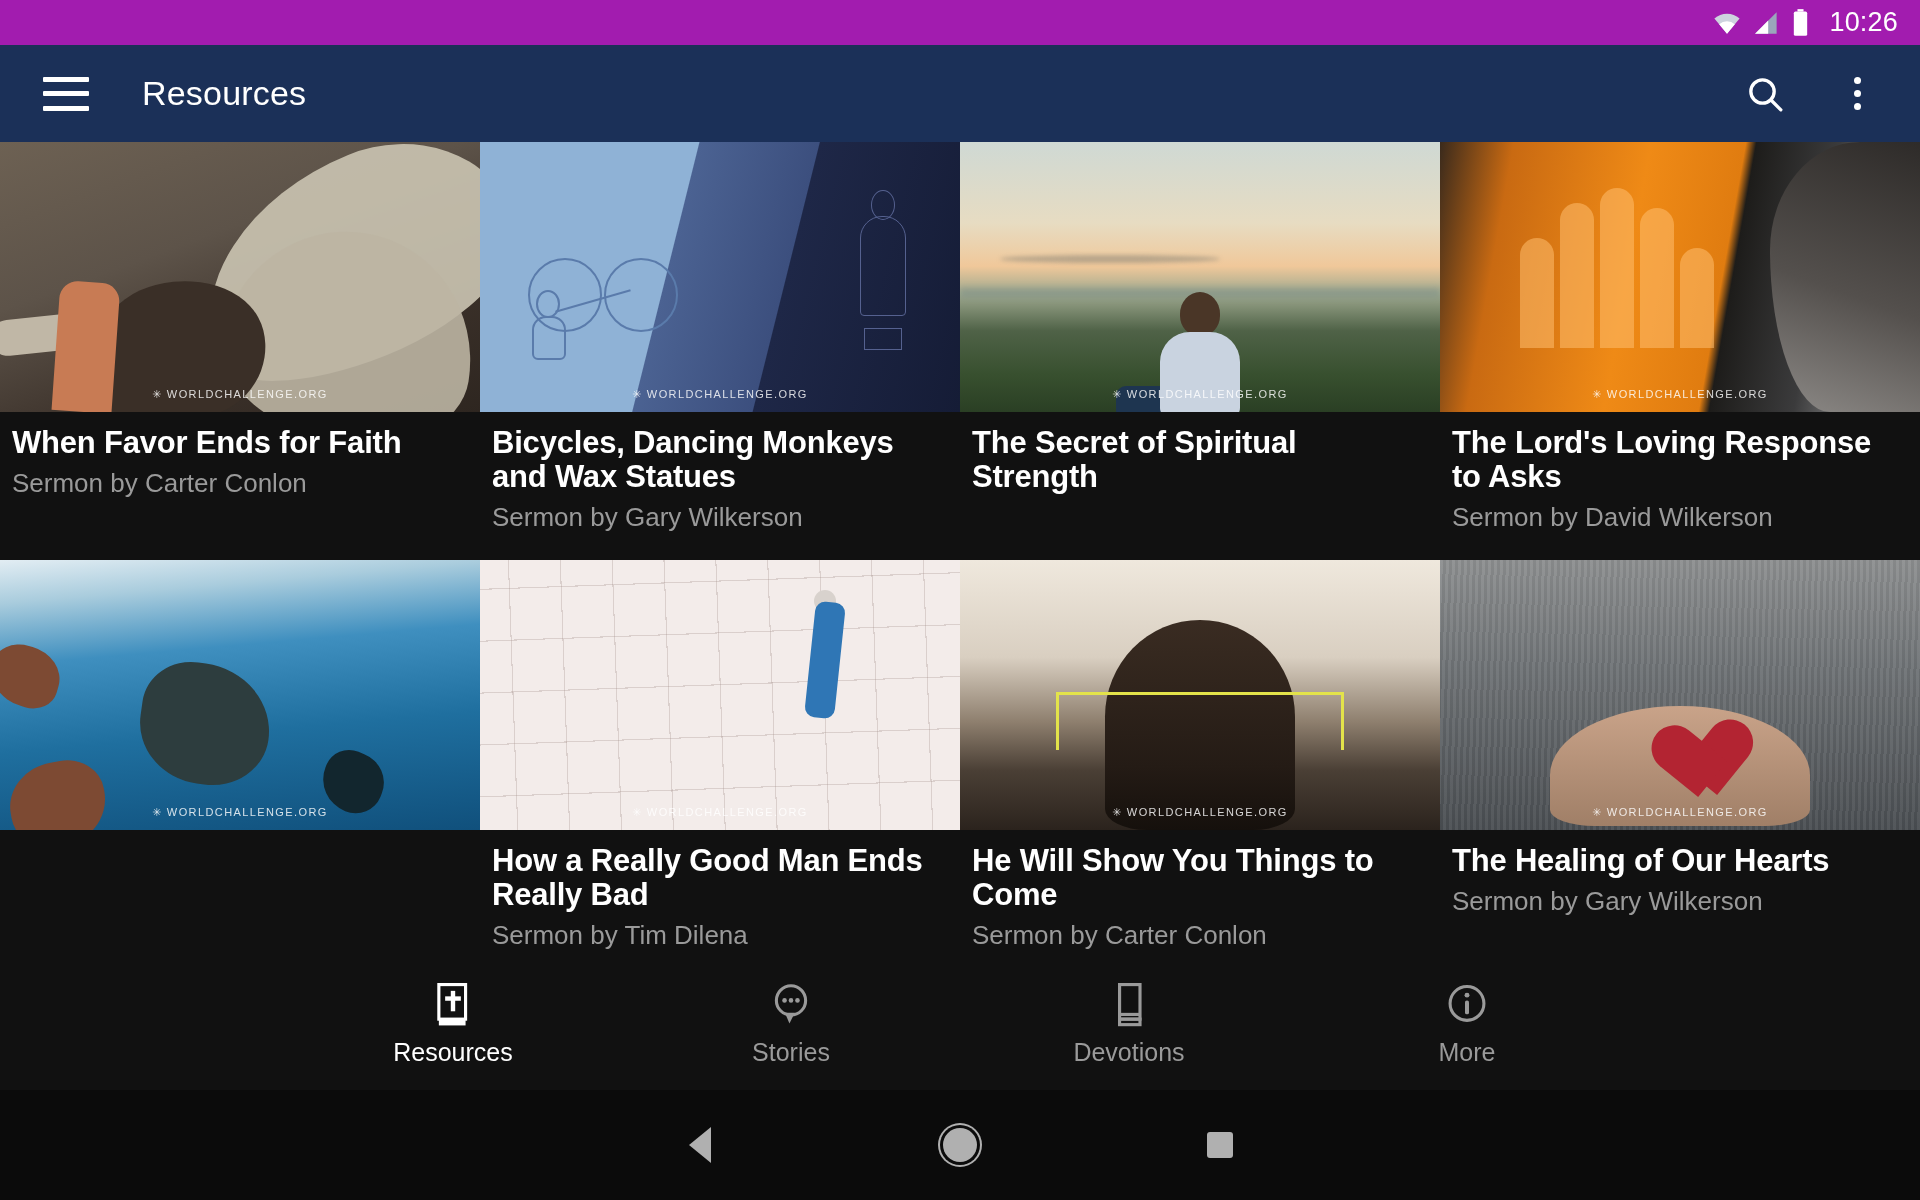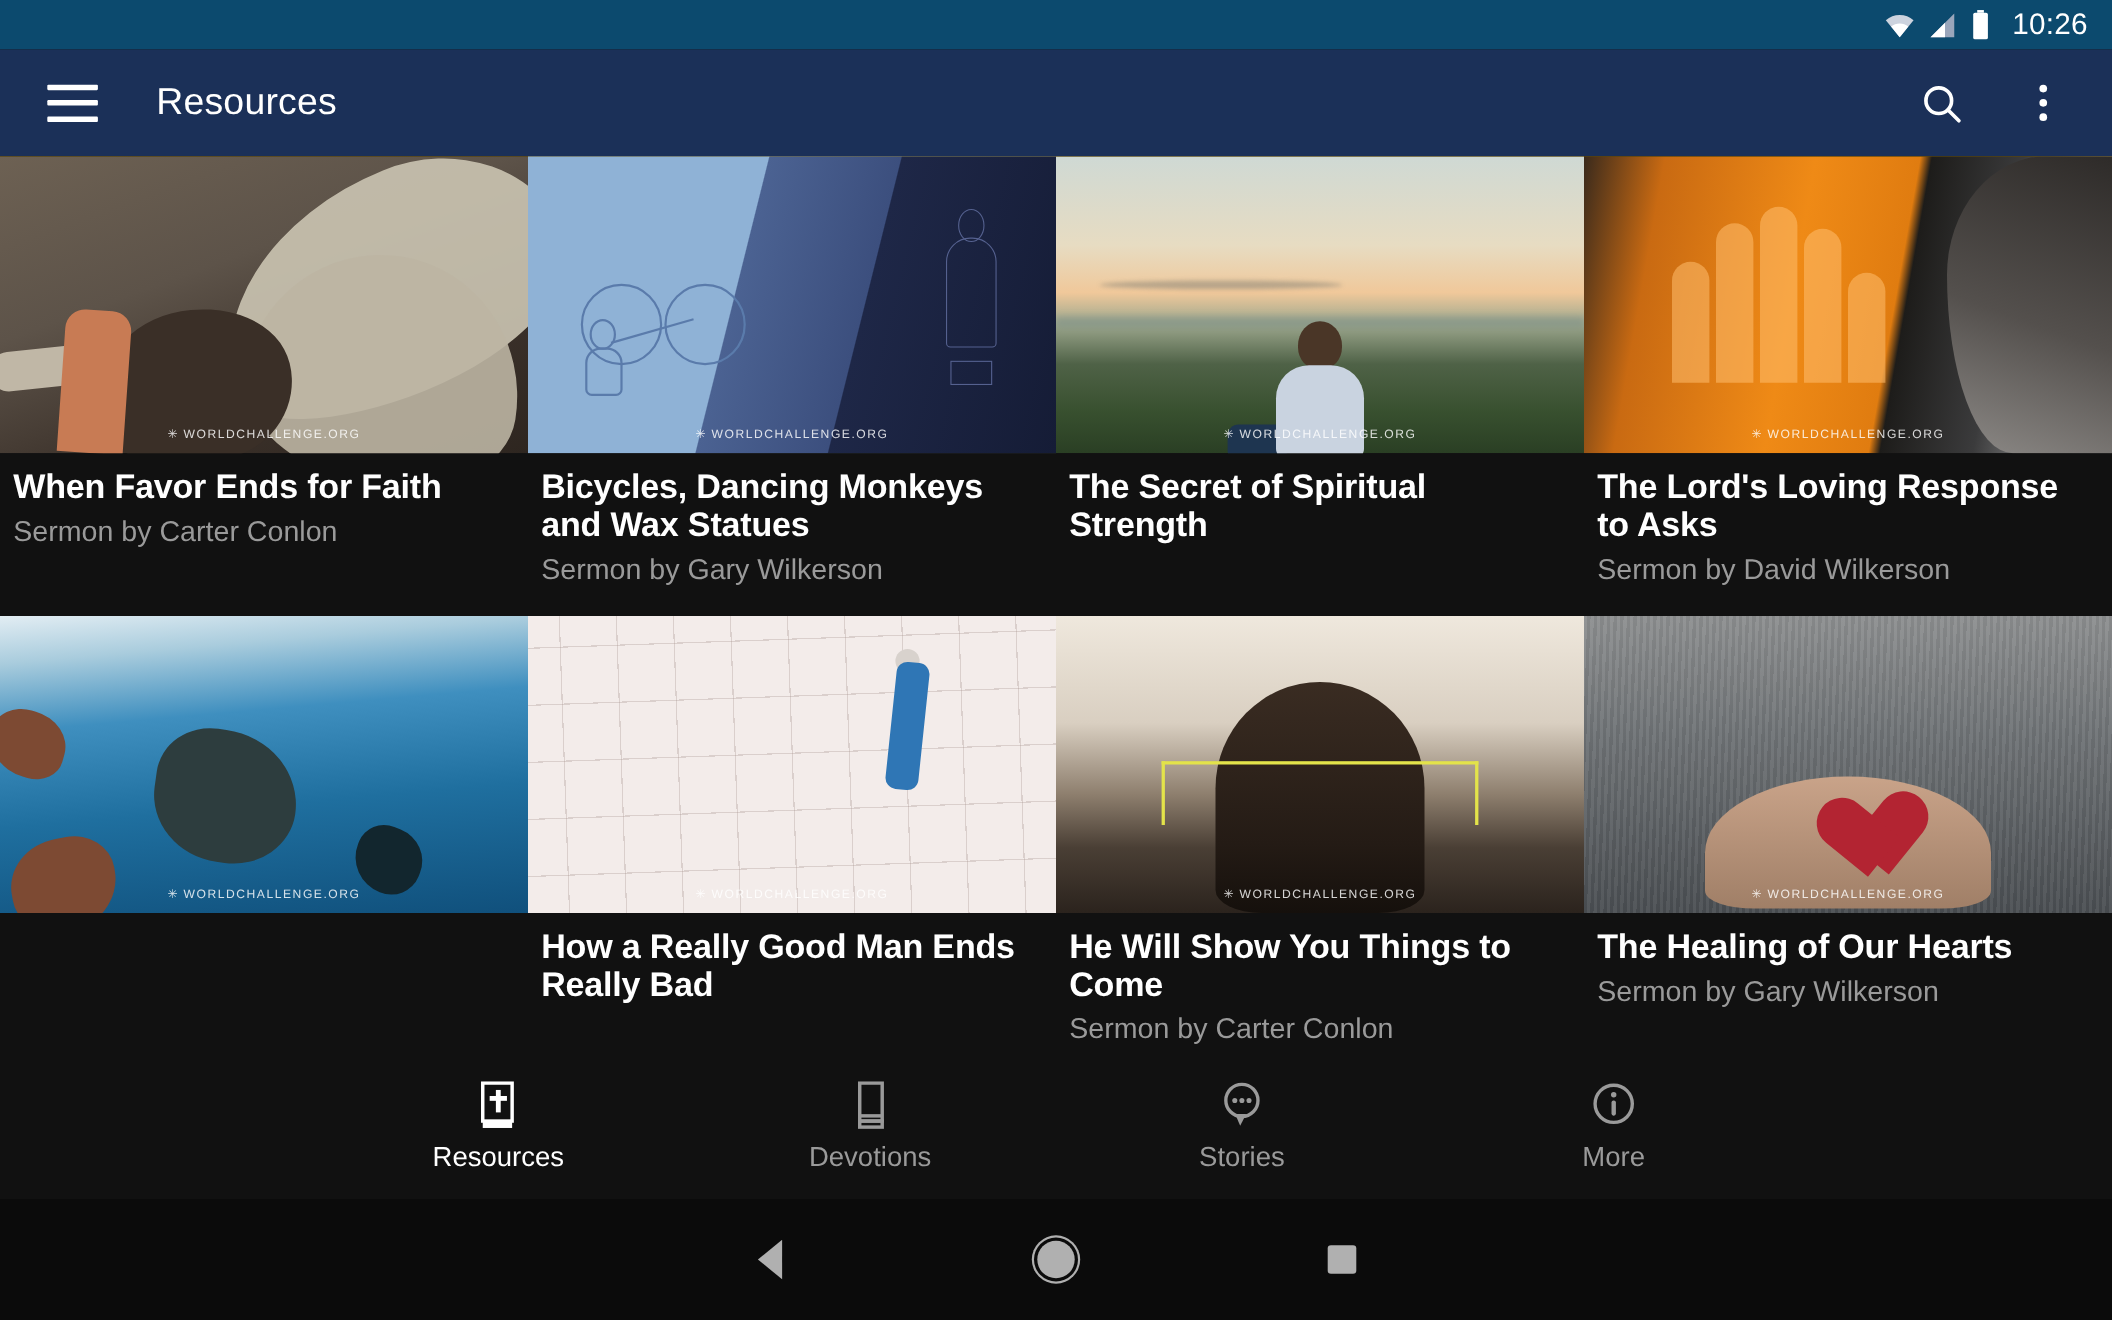--- a/index.html
+++ b/index.html
@@ -7,21 +7,21 @@
     width:1920px; height:1200px;
     background:#0d0d0d;
     font-family:"Liberation Sans", sans-serif;
     overflow:hidden;
   }
   .screen { position:relative; width:1920px; height:1200px; background:#111111; }
 
   
   .statusbar {
     position:absolute; top:0; left:0; width:1920px; height:45px;
-    background:#0c4a6e;
+    background:#a21caf;
     display:flex; align-items:center; justify-content:flex-end;
     padding-right:22px;
   }
   .statusbar .sb-group { display:flex; align-items:center; gap:11px; }
   .sb-icon { display:block; }
   .sb-clock {
     color:#ffffff; font-size:27px; letter-spacing:0.2px;
     font-family:"Liberation Sans", sans-serif; margin-left:9px;
   }
 
@@ -374,20 +374,21 @@
         <div class="art6">
           <div class="gridlines"></div>
             <div class="fig-head"></div>
             <div class="figure"></div>
         </div>
 
         <div class="wc-logo"><span class="star">✳</span><span>WORLDCHALLENGE.ORG</span></div>
       </div>
       <div class="card-body">
         <div class="card-title">How a Really Good Man Ends Really Bad</div>
+        <div class="card-sub">Sermon by Tim Dilena</div>
       </div>
     </div>
 
     <div class="card">
       <div class="thumb">
         <div class="art7">
           <div class="silhouette"></div>
             <div class="bracket"></div>
         </div>
 
@@ -420,43 +421,43 @@
   <div class="bottomnav">
 
     <div class="navitem active">
       <svg width="38" height="44" viewBox="0 0 24 28">
         <rect x="3" y="1" width="17" height="22" fill="none" stroke="#ffffff" stroke-width="2"></rect>
         <rect x="3" y="23" width="17" height="4" fill="#ffffff"></rect>
         <rect x="10.6" y="5" width="2.8" height="13" fill="#ffffff"></rect>
         <rect x="7" y="8.5" width="10" height="2.8" fill="#ffffff"></rect>
       </svg>
       <span class="navlabel">Resources</span>
-    </div>
-
-    <div class="navitem">
-      <svg width="38" height="44" viewBox="0 0 24 28">
-        <rect x="6" y="1" width="13" height="22" fill="none" stroke="#9a9a9a" stroke-width="2"></rect>
-        <rect x="6" y="19" width="13" height="2" fill="#9a9a9a"></rect>
-        <rect x="6" y="23" width="13" height="3.5" fill="none" stroke="#9a9a9a" stroke-width="2"></rect>
-      </svg>
-      <span class="navlabel">Devotions</span>
     </div>
 
     <div class="navitem">
       <svg width="40" height="44" viewBox="0 0 26 28">
         <circle cx="13" cy="11" r="9.5" fill="none" stroke="#9a9a9a" stroke-width="2"></circle>
         <path d="M9 19 L12 26 L15.5 19 Z" fill="#9a9a9a"></path>
         <circle cx="8.8" cy="11" r="1.5" fill="#9a9a9a"></circle>
         <circle cx="13" cy="11" r="1.5" fill="#9a9a9a"></circle>
         <circle cx="17.2" cy="11" r="1.5" fill="#9a9a9a"></circle>
       </svg>
       <span class="navlabel">Stories</span>
     </div>
 
     <div class="navitem">
+      <svg width="38" height="44" viewBox="0 0 24 28">
+        <rect x="6" y="1" width="13" height="22" fill="none" stroke="#9a9a9a" stroke-width="2"></rect>
+        <rect x="6" y="19" width="13" height="2" fill="#9a9a9a"></rect>
+        <rect x="6" y="23" width="13" height="3.5" fill="none" stroke="#9a9a9a" stroke-width="2"></rect>
+      </svg>
+      <span class="navlabel">Devotions</span>
+    </div>
+
+    <div class="navitem">
       <svg width="40" height="44" viewBox="0 0 26 28">
         <circle cx="13" cy="13" r="11" fill="none" stroke="#9a9a9a" stroke-width="2"></circle>
         <circle cx="13" cy="7.6" r="1.6" fill="#9a9a9a"></circle>
         <rect x="11.7" y="11" width="2.6" height="9" rx="1.2" fill="#9a9a9a"></rect>
       </svg>
       <span class="navlabel">More</span>
     </div>
 
   </div>
 

